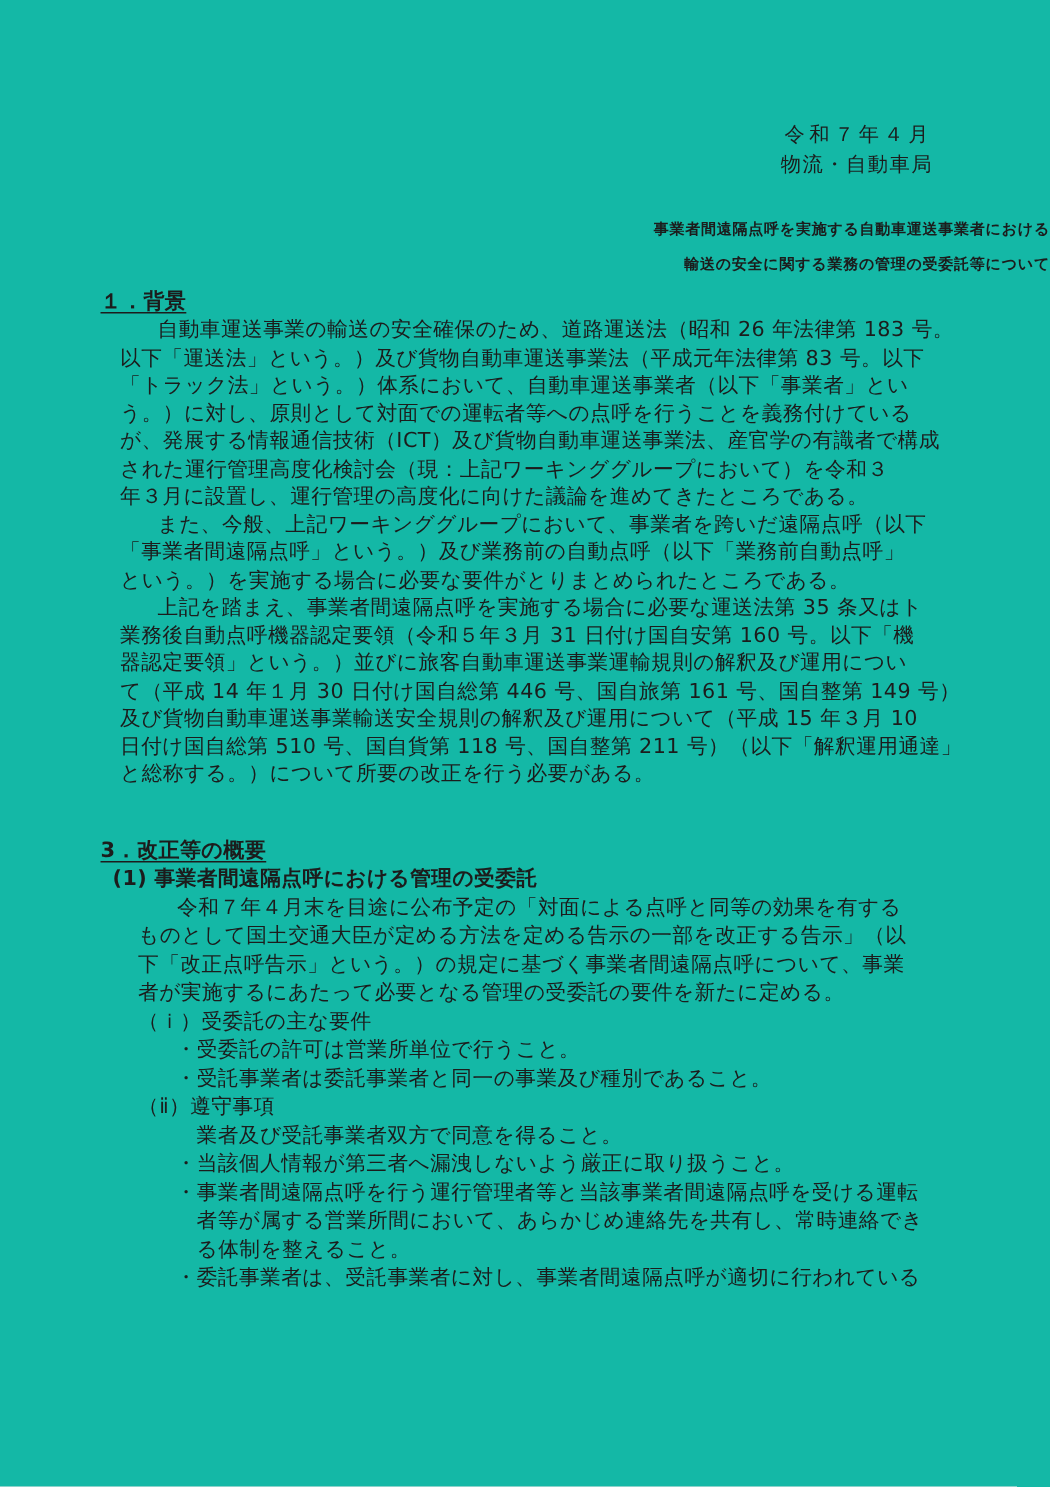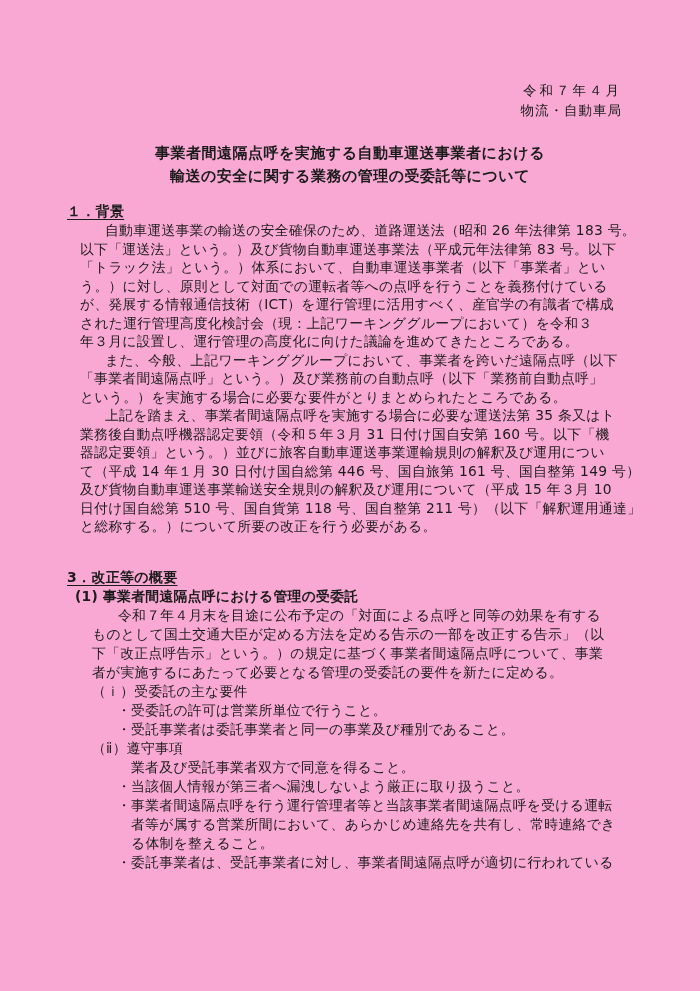--- a/index.html
+++ b/index.html
@@ -1,44 +1,44 @@
 <!DOCTYPE html>
 <html><head>
 <meta charset="utf-8">
 <style>
   html,body{margin:0;padding:0;background:#e8e8e8;}
   .page{
     position:relative;
     width:700px;height:991px;
     margin:0 auto;
-    background:#f9a8d4;
+    background:#14b8a6;
     color:#1c1c1c;
     font-family:"DejaVu Sans","Liberation Sans",sans-serif;
     overflow:hidden;
     box-sizing:border-box;
   }
   .header-block{
     padding-top:80px;
     padding-right:78px;
     text-align:right;
     font-size:13.5px;
     line-height:20px;
   }
   .date{letter-spacing:3px;}
   .bureau{letter-spacing:1px;}
   .title-block{
     margin-top:22px;
-    text-align:center;
+    text-align:right;
     font-weight:bold;
-    font-size:15px;
+    font-size:10px;
     line-height:23px;
     letter-spacing:0.5px;
   }
   .content{
-    margin-top:14px;
+    margin-top:4px;
     padding-left:67px;
     padding-right:68px;
     font-size:13.8px;
     letter-spacing:0.3px;
   }
   .sec-heading{
     font-weight:bold;
     font-size:14px;
     line-height:19px;
     text-decoration:underline;
@@ -75,21 +75,21 @@
 
   <div class="content">
 
     <div>
       <span class="sec-heading">１．背景</span>
       <div class="s1-body">
         <div class="line indent-first">自動車運送事業の輸送の安全確保のため、道路運送法（昭和 26 年法律第 183 号。</div>
         <div class="line">以下「運送法」という。）及び貨物自動車運送事業法（平成元年法律第 83 号。以下</div>
         <div class="line">「トラック法」という。）体系において、自動車運送事業者（以下「事業者」とい</div>
         <div class="line">う。）に対し、原則として対面での運転者等への点呼を行うことを義務付けている</div>
-        <div class="line">が、発展する情報通信技術（ICT）を運行管理に活用すべく、産官学の有識者で構成</div>
+        <div class="line">が、発展する情報通信技術（ICT）及び貨物自動車運送事業法、産官学の有識者で構成</div>
         <div class="line">された運行管理高度化検討会（現：上記ワーキンググループにおいて）を令和３</div>
         <div class="line">年３月に設置し、運行管理の高度化に向けた議論を進めてきたところである。</div>
         <div class="line indent-first">また、今般、上記ワーキンググループにおいて、事業者を跨いだ遠隔点呼（以下</div>
         <div class="line">「事業者間遠隔点呼」という。）及び業務前の自動点呼（以下「業務前自動点呼」</div>
         <div class="line">という。）を実施する場合に必要な要件がとりまとめられたところである。</div>
         <div class="line indent-first">上記を踏まえ、事業者間遠隔点呼を実施する場合に必要な運送法第 35 条又はト</div>
         <div class="line">業務後自動点呼機器認定要領（令和５年３月 31 日付け国自安第 160 号。以下「機</div>
         <div class="line">器認定要領」という。）並びに旅客自動車運送事業運輸規則の解釈及び運用につい</div>
         <div class="line">て（平成 14 年１月 30 日付け国自総第 446 号、国自旅第 161 号、国自整第 149 号）</div>
         <div class="line">及び貨物自動車運送事業輸送安全規則の解釈及び運用について（平成 15 年３月 10</div>

